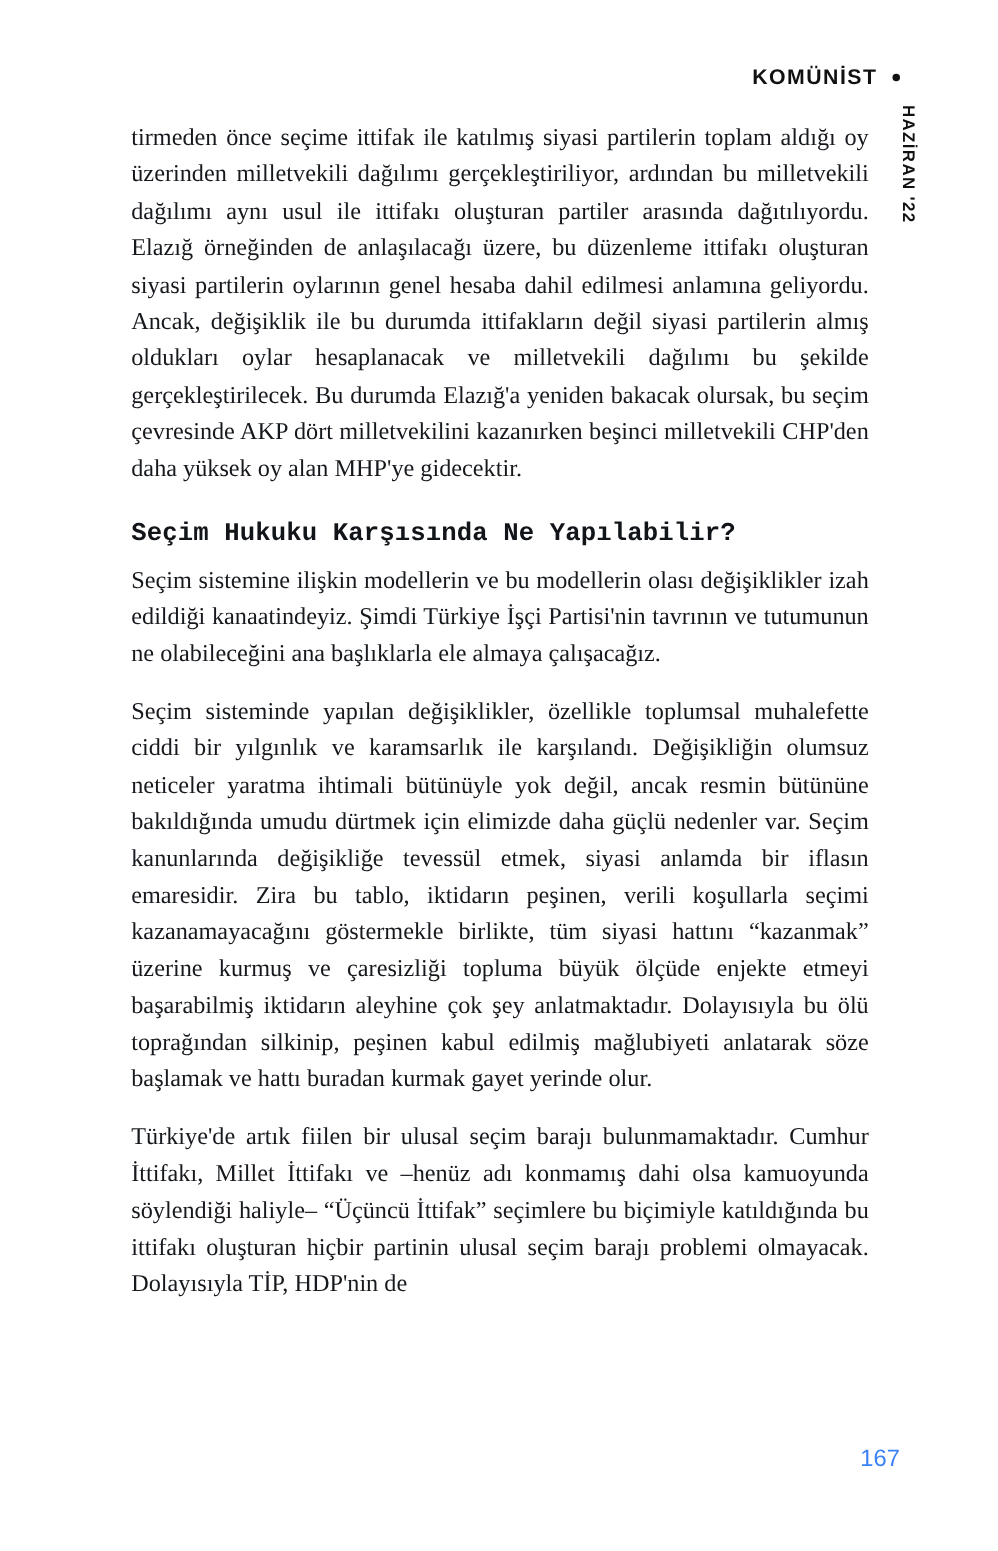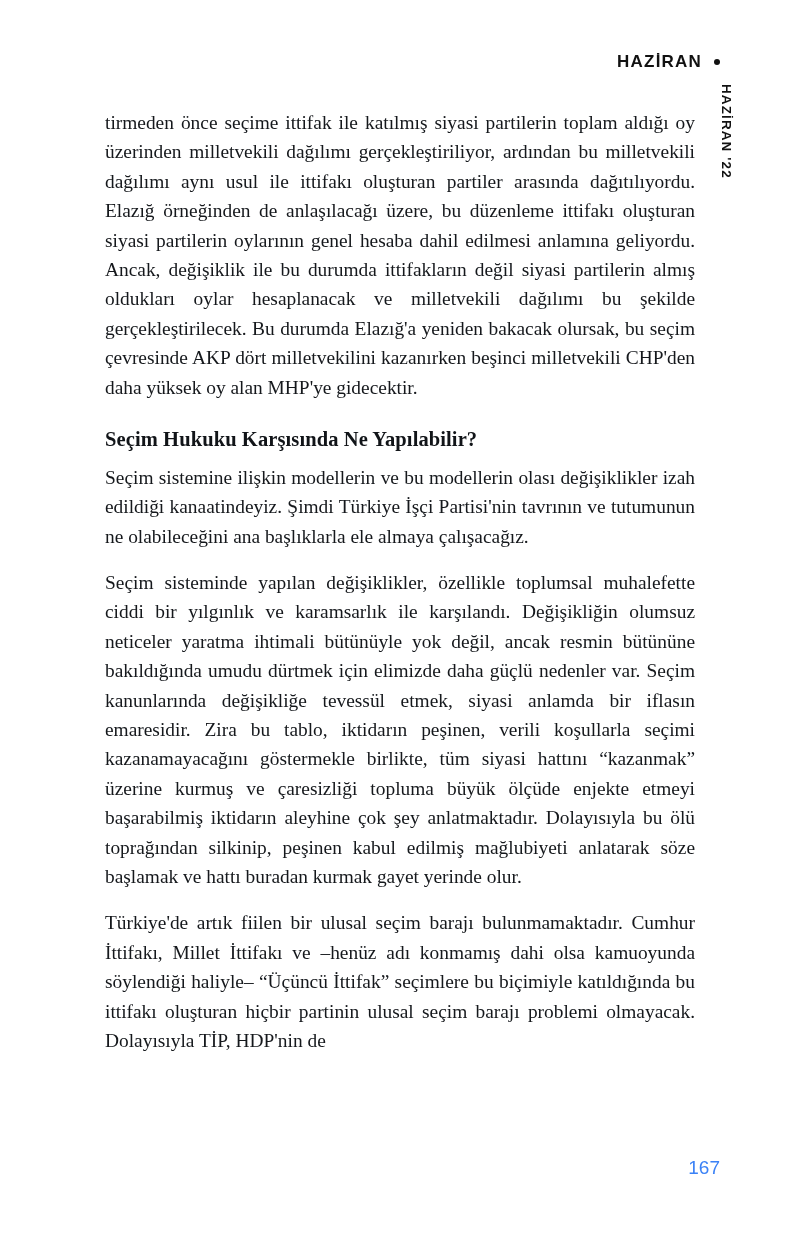--- a/index.html
+++ b/index.html
@@ -54,33 +54,33 @@
     letter-spacing: 1.1px;
     color: #111;
   }
   .content {
     position: absolute;
     top: 96px;
     left: 105px;
     width: 590px;
   }
   p.body-text {
-    margin: 12px 0 17px 0;
+    margin: 0 0 17px 0;
     font-size: 19.4px;
     line-height: 1.515;
     text-align: justify;
     text-justify: inter-word;
     hyphens: manual;
     color: #15181c;
   }
   p.body-text:last-child {
     margin-bottom: 0;
   }
   h2.section-heading {
-    font-family: Liberation Serif, serif;
+    font-family: Liberation Mono, monospace;
     font-weight: 600;
     font-size: 20.5px;
     margin: 26px 0 11px 0;
     color: #111418;
     letter-spacing: 0.1px;
   }
   .page-number {
     position: absolute;
     right: 78px;
     bottom: 62px;
@@ -90,21 +90,21 @@
     color: #3b82f6;
     margin-top: 16px;
   }
 </style>
 </head>
 <body>
 
 <div class="page">
 
   <div class="header">
-    <span class="header-title">HAZİRAN</span>
+    <span class="header-title">KOMÜNİST</span>
     <span class="header-dot"></span>
   </div>
 
   <div class="side-date">HAZİRAN '22</div>
 
   <div class="content">
     <p class="body-text">tirmeden önce seçime ittifak ile katılmış siyasi partilerin toplam aldığı oy üzerinden milletvekili dağılımı gerçekleştiriliyor, ardından bu milletvekili dağılımı aynı usul ile ittifakı oluşturan partiler arasında dağıtılıyordu. Elazığ örneğinden de anlaşılacağı üzere, bu düzenleme ittifakı oluşturan siyasi partilerin oylarının genel hesaba dahil edilmesi anlamına geliyordu. Ancak, değişiklik ile bu durumda ittifakların değil siyasi partilerin almış oldukları oylar hesaplanacak ve milletvekili dağılımı bu şekilde gerçekleştirilecek. Bu durumda Elazığ'a yeniden bakacak olursak, bu seçim çevresinde AKP dört milletvekilini kazanırken beşinci milletvekili CHP'den daha yüksek oy alan MHP'ye gidecektir.</p>
     <h2 class="section-heading">Seçim Hukuku Karşısında Ne Yapılabilir?</h2>
     <p class="body-text">Seçim sistemine ilişkin modellerin ve bu modellerin olası değişiklikler izah edildiği kanaatindeyiz. Şimdi Türkiye İşçi Partisi'nin tavrının ve tutumunun ne olabileceğini ana başlıklarla ele almaya çalışacağız.</p>
     <p class="body-text">Seçim sisteminde yapılan değişiklikler, özellikle toplumsal muhalefette ciddi bir yılgınlık ve karamsarlık ile karşılandı. Değişikliğin olumsuz neticeler yaratma ihtimali bütünüyle yok değil, ancak resmin bütününe bakıldığında umudu dürtmek için elimizde daha güçlü nedenler var. Seçim kanunlarında değişikliğe tevessül etmek, siyasi anlamda bir iflasın emaresidir. Zira bu tablo, iktidarın peşinen, verili koşullarla seçimi kazanamayacağını göstermekle birlikte, tüm siyasi hattını “kazanmak” üzerine kurmuş ve çaresizliği topluma büyük ölçüde enjekte etmeyi başarabilmiş iktidarın aleyhine çok şey anlatmaktadır. Dolayısıyla bu ölü toprağından silkinip, peşinen kabul edilmiş mağlubiyeti anlatarak söze başlamak ve hattı buradan kurmak gayet yerinde olur.</p>

